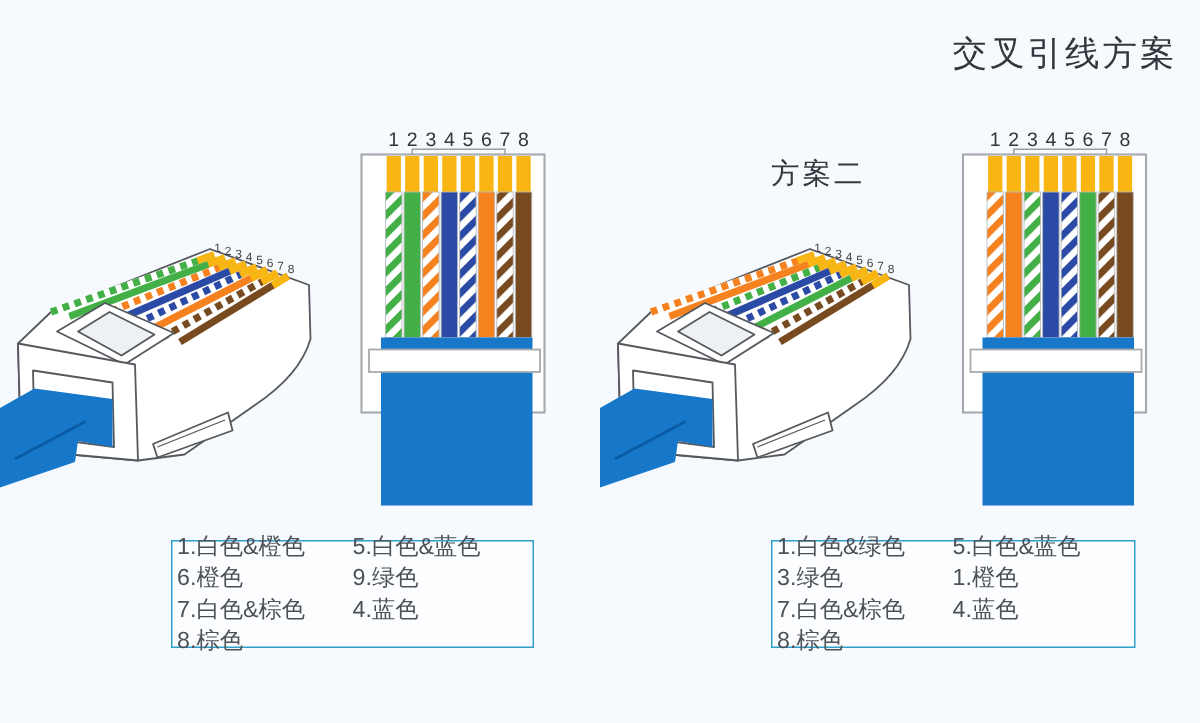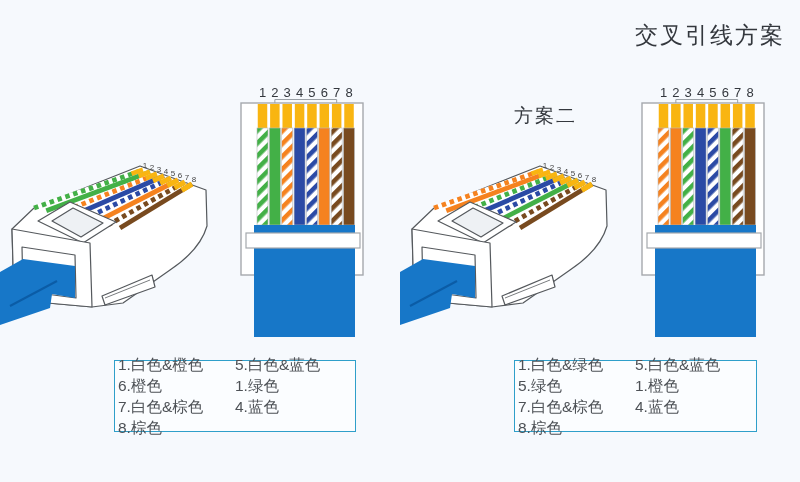--- a/index.html
+++ b/index.html
@@ -248,27 +248,27 @@
       <text x="75.94" y="12" text-anchor="middle" font-size="13" fill="#33373d">5</text>
       <text x="88.3" y="12" text-anchor="middle" font-size="13" fill="#33373d">6</text>
       <text x="100.66" y="12" text-anchor="middle" font-size="13" fill="#33373d">7</text>
       <text x="113.02" y="12" text-anchor="middle" font-size="13" fill="#33373d">8</text>
     </svg>
 
   <div class="legend-box" id="legend-1">
       <div class="legend-item">1.白色&amp;橙色</div>
       <div class="legend-item">5.白色&amp;蓝色</div>
       <div class="legend-item">6.橙色</div>
-      <div class="legend-item">1.绿色</div>
+      <div class="legend-item">9.绿色</div>
       <div class="legend-item">7.白色&amp;棕色</div>
       <div class="legend-item">4.蓝色</div>
       <div class="legend-item">8.棕色</div>
     </div>
   <div class="legend-box" id="legend-2">
       <div class="legend-item">1.白色&amp;绿色</div>
       <div class="legend-item">5.白色&amp;蓝色</div>
-      <div class="legend-item">5.绿色</div>
+      <div class="legend-item">3.绿色</div>
       <div class="legend-item">1.橙色</div>
       <div class="legend-item">7.白色&amp;棕色</div>
       <div class="legend-item">4.蓝色</div>
       <div class="legend-item">8.棕色</div>
     </div>
 </div>
 
 </body></html>

